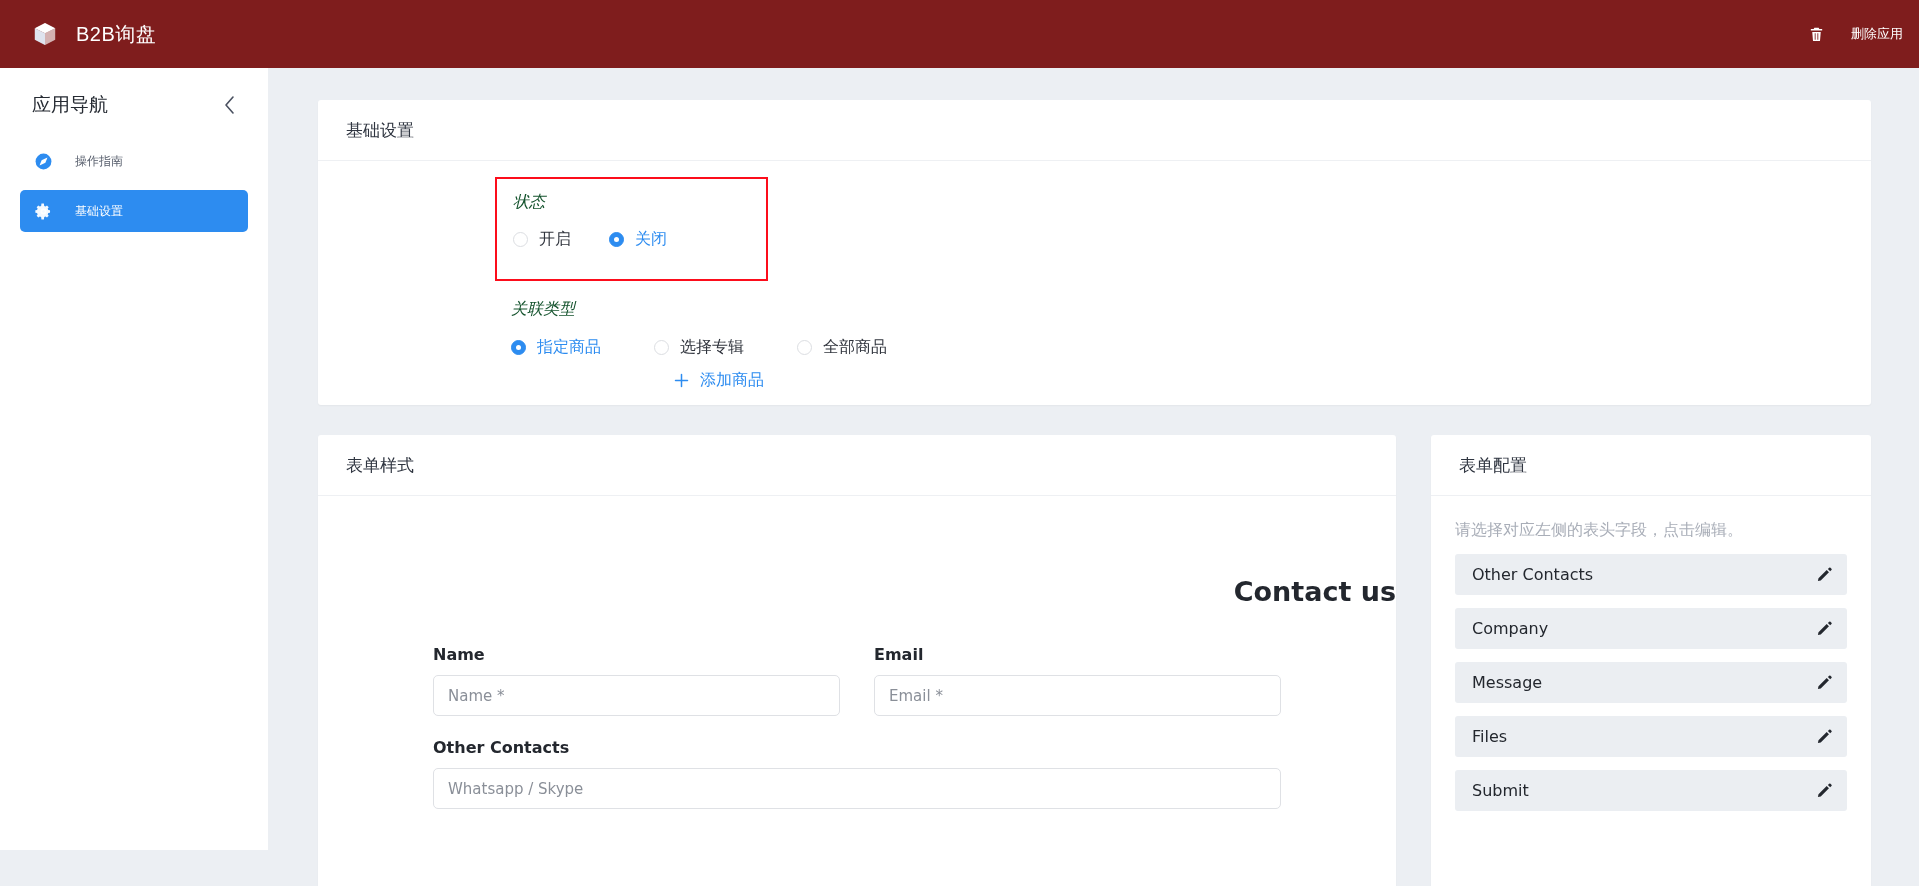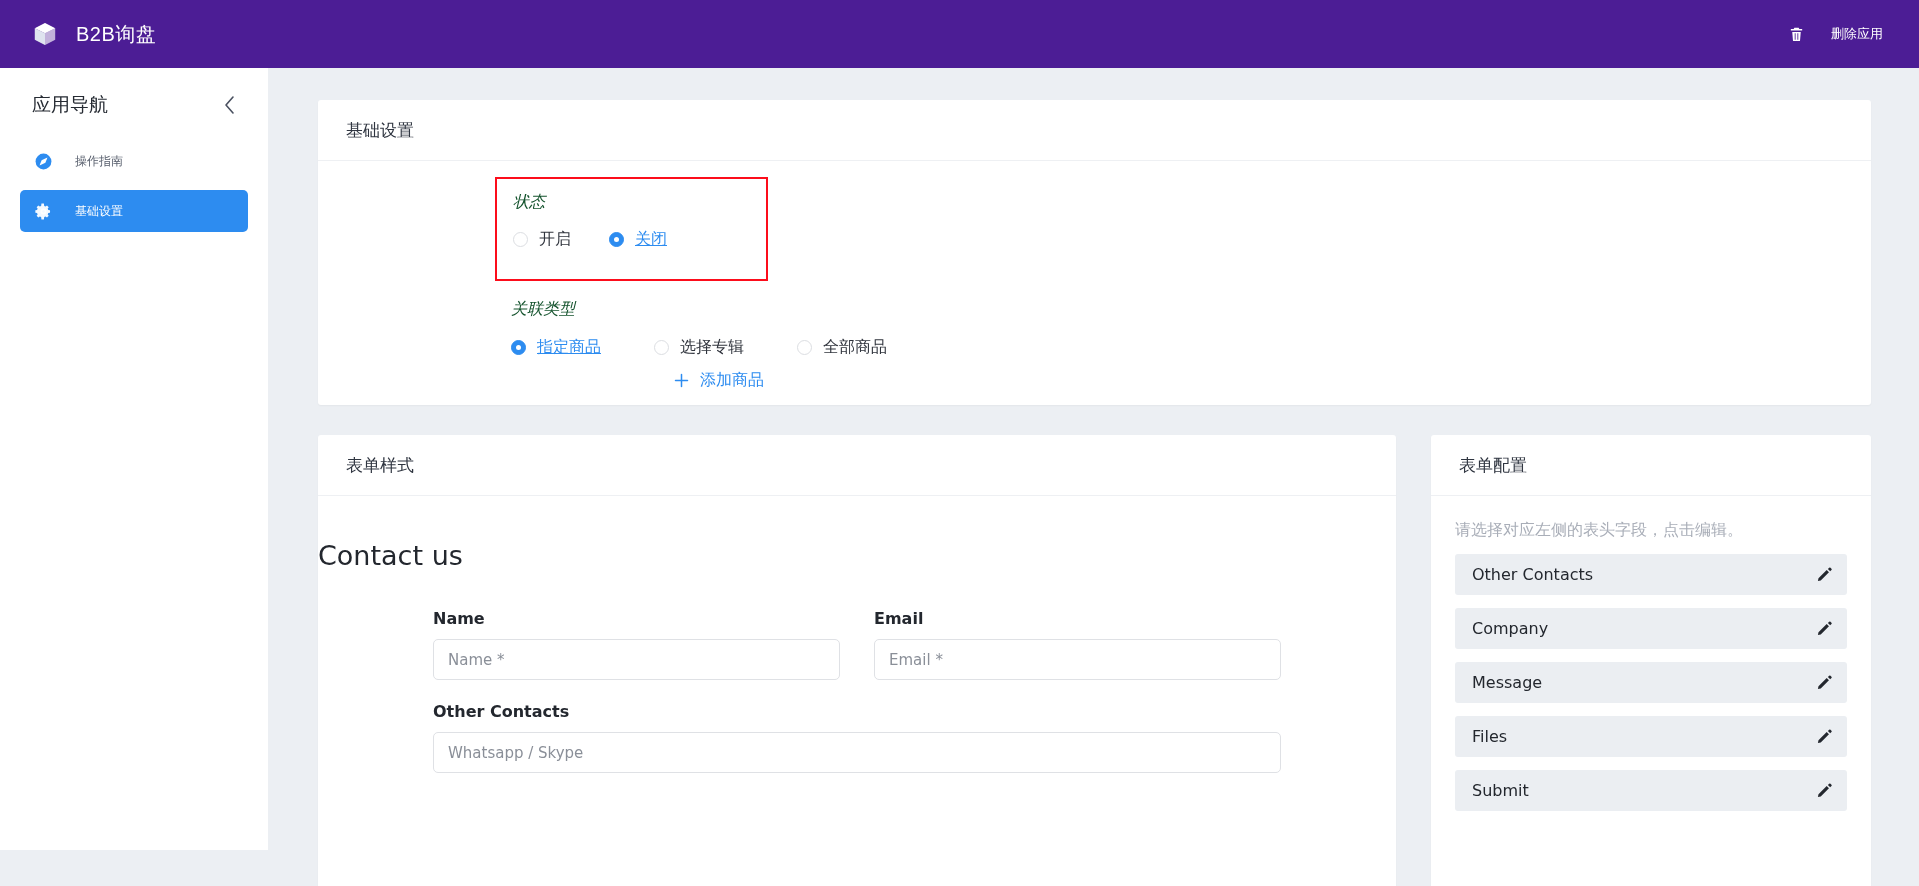--- a/index.html
+++ b/index.html
@@ -7,24 +7,24 @@
     width: 1919px; height: 886px;
     background: #eceff3;
     font-family: "Liberation Sans", "DejaVu Sans", sans-serif;
     overflow: hidden;
   }
 
   
   .topbar {
     position: absolute; top: 0; left: 0;
     width: 1919px; height: 68px;
-    background: #4c1d95;
+    background: #7f1d1d;
     display: flex; align-items: center;
     justify-content: space-between;
-    padding: 0 28px 0 32px;
+    padding: 0 8px 0 32px;
     z-index: 30;
   }
   .brand { display: flex; align-items: center; gap: 18px; }
   .brand-logo { width: 26px; height: 26px; display: block; }
   .brand-title {
     color: #ffffff; font-size: 20px; letter-spacing: .5px;
     font-family: "Liberation Sans", "DejaVu Sans", sans-serif;
   }
   .delete-app {
     display: flex; align-items: center; gap: 26px;
@@ -98,43 +98,44 @@
   .radio .dot {
     width: 15px; height: 15px; border-radius: 50%;
     border: 1px solid #dcdee2; background: #ffffff;
     flex: none; position: relative;
   }
   .radio.checked .dot { border-color: #2d8cf0; background: #2d8cf0; }
   .radio.checked .dot::after {
     content: ""; position: absolute; left: 4px; top: 4px;
     width: 5px; height: 5px; border-radius: 50%; background: #fff;
   }
-  .radio.checked .rlabel { color: #2d8cf0; text-decoration: underline; }
+  .radio.checked .rlabel { color: #2d8cf0; }
 
   .relate-block { position: absolute; left: 193px; top: 138px; }
   .relate-radios { display: flex; align-items: center; margin-top: 17px; gap: 13px; }
   .relate-radios .radio { margin-right: 40px; }
   .add-link {
     display: flex; align-items: center; gap: 11px;
     margin-top: 12px; color: #2d8cf0; font-size: 16px; cursor: pointer; justify-content: center;
   }
   .plus-icon { width: 15px; height: 15px; display: block; }
 
   
   .bottom-row {
     display: flex; gap: 35px; margin-top: 30px;
   }
   .card-style { width: 1078px; height: 500px; overflow: hidden; }
   .card-config { width: 440px; height: 500px; overflow: hidden; }
 
   .preview { padding: 44px 0 0 0; }
   .preview-title {
-    text-align: left; font-size: 27px; font-weight: normal;
+    text-align: right; font-size: 27px; font-weight: bold;
     color: #23272e;
     font-family: "DejaVu Sans", sans-serif;
+    margin-top: 36px;
   }
   .preview-form { padding: 0 115px; margin-top: 38px; }
   .field-row { display: flex; gap: 34px; }
   .fld { flex: 1; }
   .fld-label {
     font-size: 16px; font-weight: bold; color: #23272e;
     margin-bottom: 11px; font-family: "DejaVu Sans", sans-serif;
   }
   .fld-input {
     width: 100%; height: 41px;

